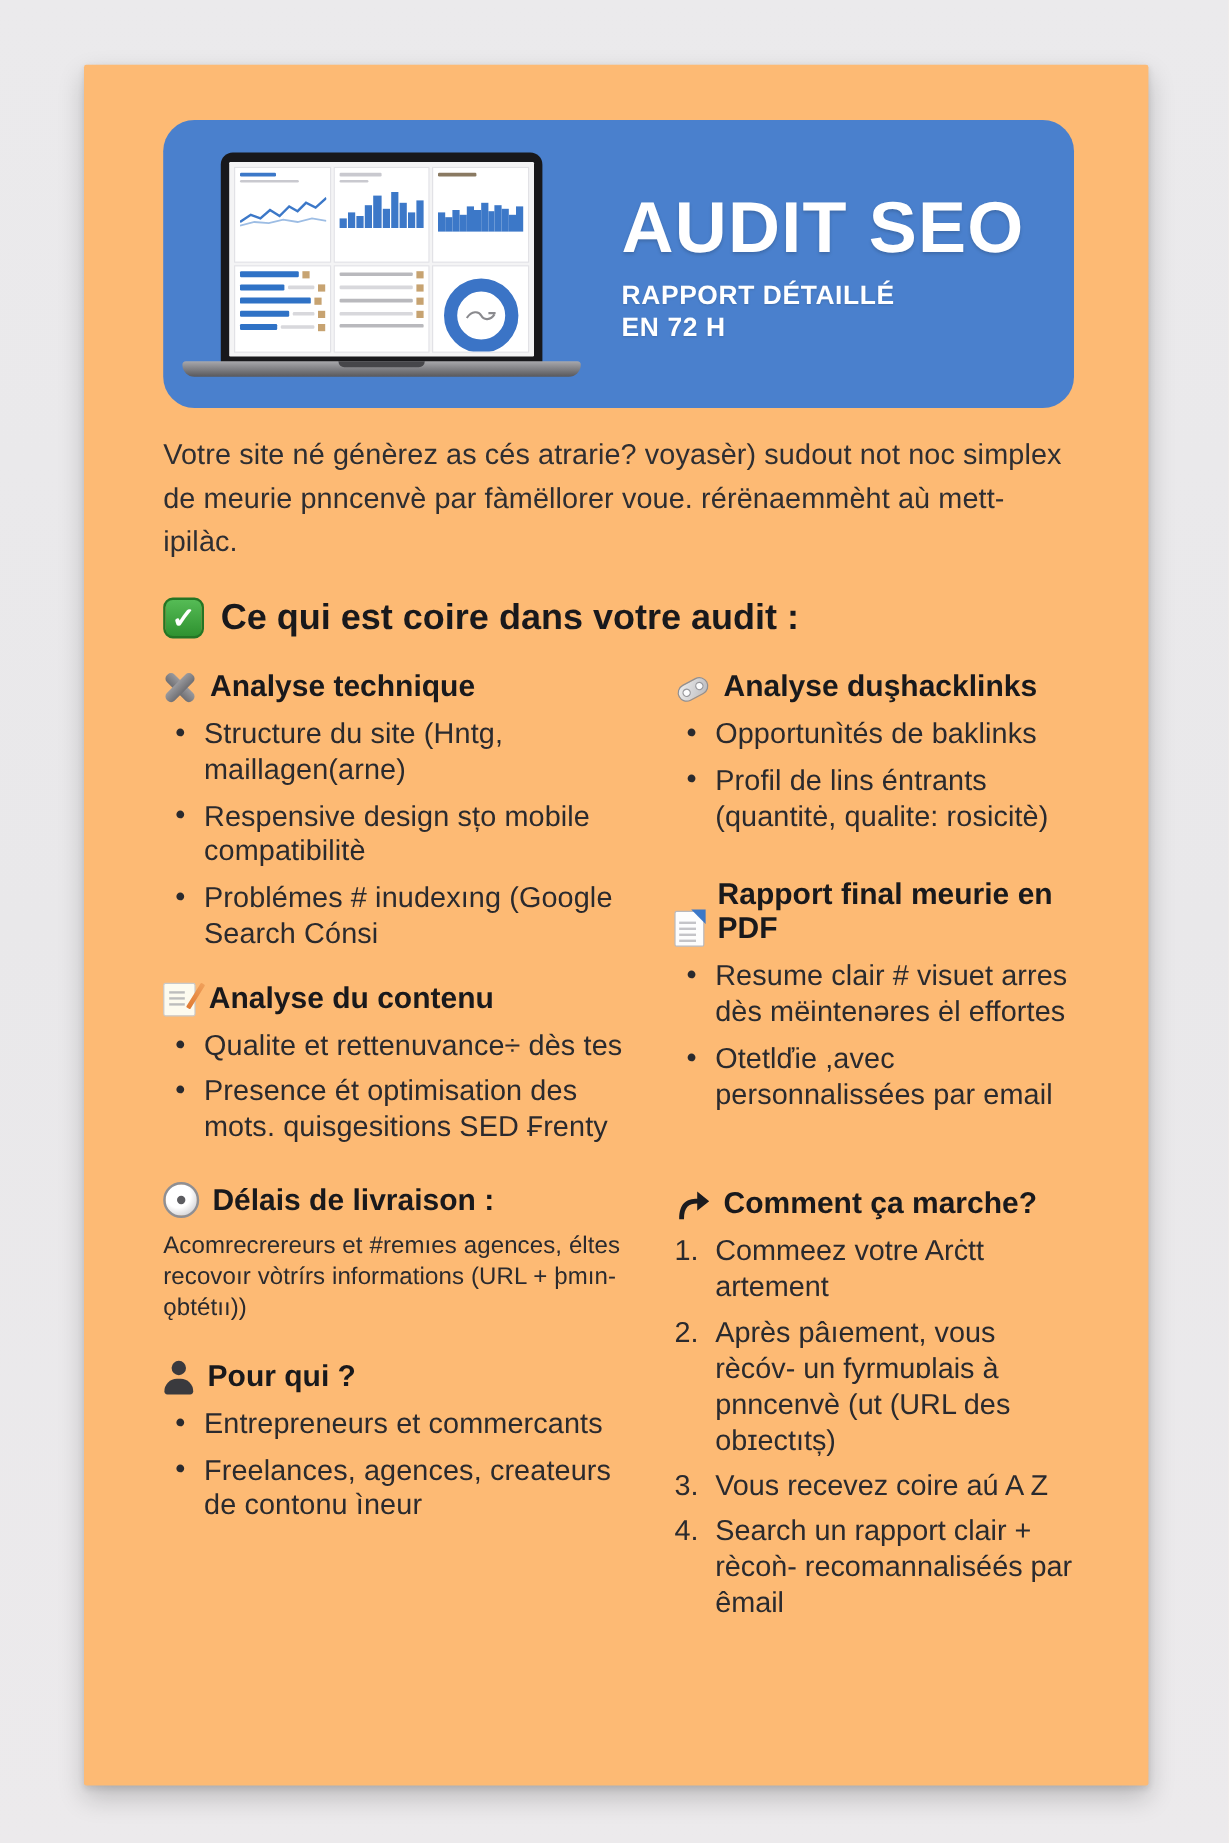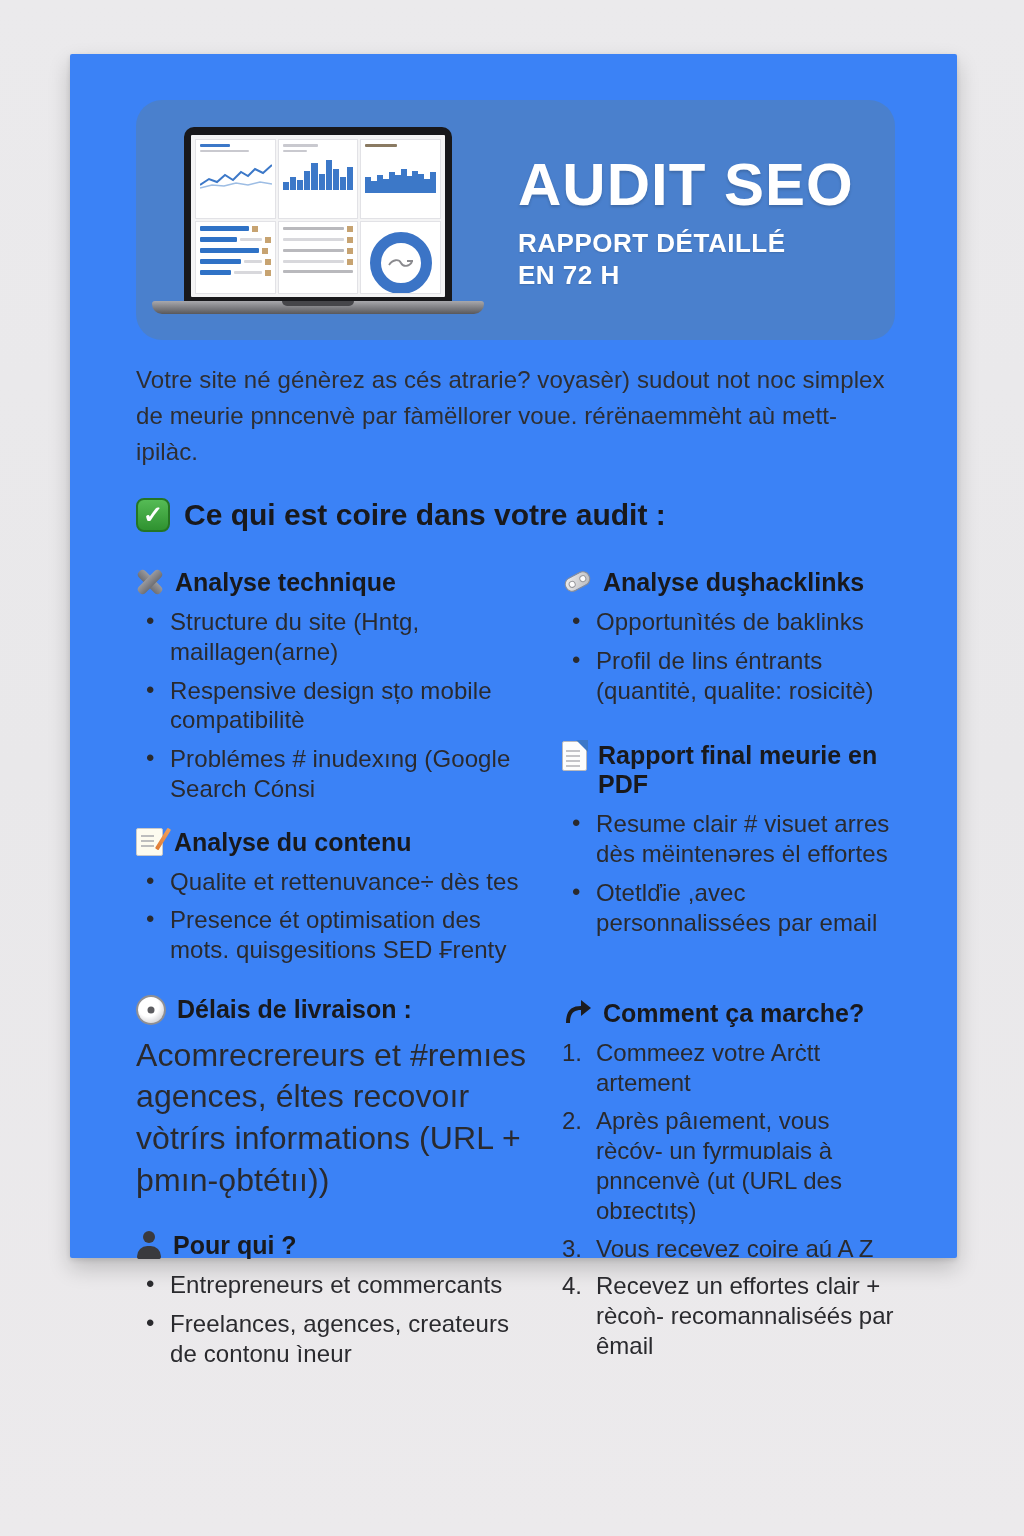--- a/index.html
+++ b/index.html
@@ -3,22 +3,22 @@
 <meta charset="utf-8">
 <style>
   * { margin:0; padding:0; box-sizing:border-box; }
   html,body { width:1024px; height:1536px; }
   body {
     font-family:"Liberation Sans", sans-serif;
     background:linear-gradient(180deg,#ebeaec 0%,#e9e8ea 50%,#eceaec 100%);
     position:relative; overflow:hidden; color:#222226;
   }
   .card {
-    position:absolute; left:70px; top:54px; width:887px; height:1204px;
-    background:#3b82f6; border-radius:2px;
+    position:absolute; left:70px; top:54px; width:887px; height:1434px;
+    background:#fdba74; border-radius:2px;
     box-shadow:0 10px 22px rgba(0,0,0,.20), 0 2px 5px rgba(0,0,0,.10);
     padding:46px 62px 0 66px;
   }
   
   .banner {
     width:759px; height:240px; background:#4a80cd; border-radius:26px;
     display:flex; align-items:center; position:relative;
   }
   .laptop { position:relative; width:332px; margin-left:16px; flex:0 0 auto; }
   .screen {
@@ -50,48 +50,48 @@
   }
   .base::after {
     content:""; position:absolute; left:50%; top:0; transform:translateX(-50%);
     width:72px; height:5px; background:#46464a; border-radius:0 0 5px 5px;
   }
   .banner-text { color:#fff; margin-left:34px; margin-top:6px; }
   .banner-title {
     font-size:60px; font-weight:bold; letter-spacing:1px;
     text-shadow:0 2px 3px rgba(0,0,0,.18); line-height:1;
   }
-  .banner-sub { font-size:26px; font-weight:bold; letter-spacing:.5px; margin-top:12px; line-height:1.25; text-shadow:0 1px 2px rgba(0,0,0,.15); }
+  .banner-sub { font-size:22px; font-weight:bold; letter-spacing:.5px; margin-top:12px; line-height:1.25; text-shadow:0 1px 2px rgba(0,0,0,.15); }
   
   .headline { margin-top:42px; font-size:40px; font-weight:bold; color:#1d1d20; line-height:1.3; letter-spacing:-.5px; }
   .chart-ico { display:inline-flex; align-items:flex-end; gap:3px; height:38px; margin-right:14px; vertical-align:-2px; }
   .chart-ico i { display:block; background:#3b7ad0; border:2px solid #1f5bb5; border-radius:1px; }
   .chart-ico i:nth-child(1){ width:13px; height:12px; }
   .chart-ico i:nth-child(2){ width:13px; height:22px; }
   .chart-ico i:nth-child(3){ width:14px; height:36px; }
   
   .intro { margin-top:22px; font-size:24px; color:#2e2e32; line-height:1.5; letter-spacing:.1px; }
   
   .included { margin-top:28px; display:flex; align-items:center; gap:14px; font-size:30px; font-weight:bold; color:#19191c; }
   .check-ico {
     width:34px; height:34px; border-radius:8px; flex:0 0 auto;
     background:linear-gradient(180deg,#55bb55 0%,#2f9230 100%);
     border:2px solid #247524; color:#fff; font-size:24px; font-weight:bold;
     display:flex; align-items:center; justify-content:center;
   }
   
   .cols { display:grid; grid-template-columns:398px 1fr; column-gap:28px; margin-top:22px; }
-  .sec-h { display:flex; align-items:flex-start; gap:11px; font-size:25px; font-weight:bold; color:#19191c; margin:14px 0 10px 0; }
+  .sec-h { display:flex; align-items:flex-end; gap:11px; font-size:25px; font-weight:bold; color:#19191c; margin:4px 0 10px 0; }
   ul.blist { list-style:none; }
   ul.blist li {
     font-size:24px; color:#2a2a2e; line-height:1.24; margin-bottom:9px;
     padding-left:34px; position:relative; letter-spacing:.1px;
   }
   ul.blist li::before { content:"•"; position:absolute; left:10px; top:-1px; color:#2a2a2e; }
-  .plain { font-size:32px; color:#2a2a2e; line-height:1.3; letter-spacing:.1px; }
+  .plain { font-size:20px; color:#2a2a2e; line-height:1.3; letter-spacing:.1px; }
   ol.steps { list-style:none; counter-reset:st; }
   ol.steps li {
     counter-increment:st; font-size:24px; color:#2a2a2e; line-height:1.26;
     margin-bottom:7px; padding-left:34px; position:relative;
   }
   ol.steps li::before { content:counter(st) "."; position:absolute; left:0; top:0; }
   
   .ico { flex:0 0 auto; position:relative; }
   .tools-ico { width:28px; height:28px; }
   .tools-ico i { position:absolute; left:50%; top:50%; width:30px; height:9px; background:linear-gradient(180deg,#9a9a9e,#6f6f73); border-radius:4px; }
@@ -317,19 +317,19 @@
           <svg width="30" height="26" viewBox="0 0 30 26">
             <path d="M4 24 C4 11, 10 7, 19 7 L19 1 L29 9 L19 17 L19 11 C12 11, 8 14, 8 24 Z" fill="#1c1c1f"></path>
           </svg>
         </span>
         <span>Comment ça marche?</span>
       </div>
       <ol class="steps">
         <li>Commeez votre Arċtt artement</li>
         <li>Après pâıement, vous rècóv- un fyrmuɒlais à pnncenvè (ut (URL des obɪectıtș)</li>
         <li>Vous recevez coire aú A Z</li>
-        <li>Recevez un effortes clair + rècoǹ- recomannaliséés par êmail</li>
+        <li>Search un rapport clair + rècoǹ- recomannaliséés par êmail</li>
       </ol>
 
     </div>
   </div>
 
 </div>
 
 </body></html>

